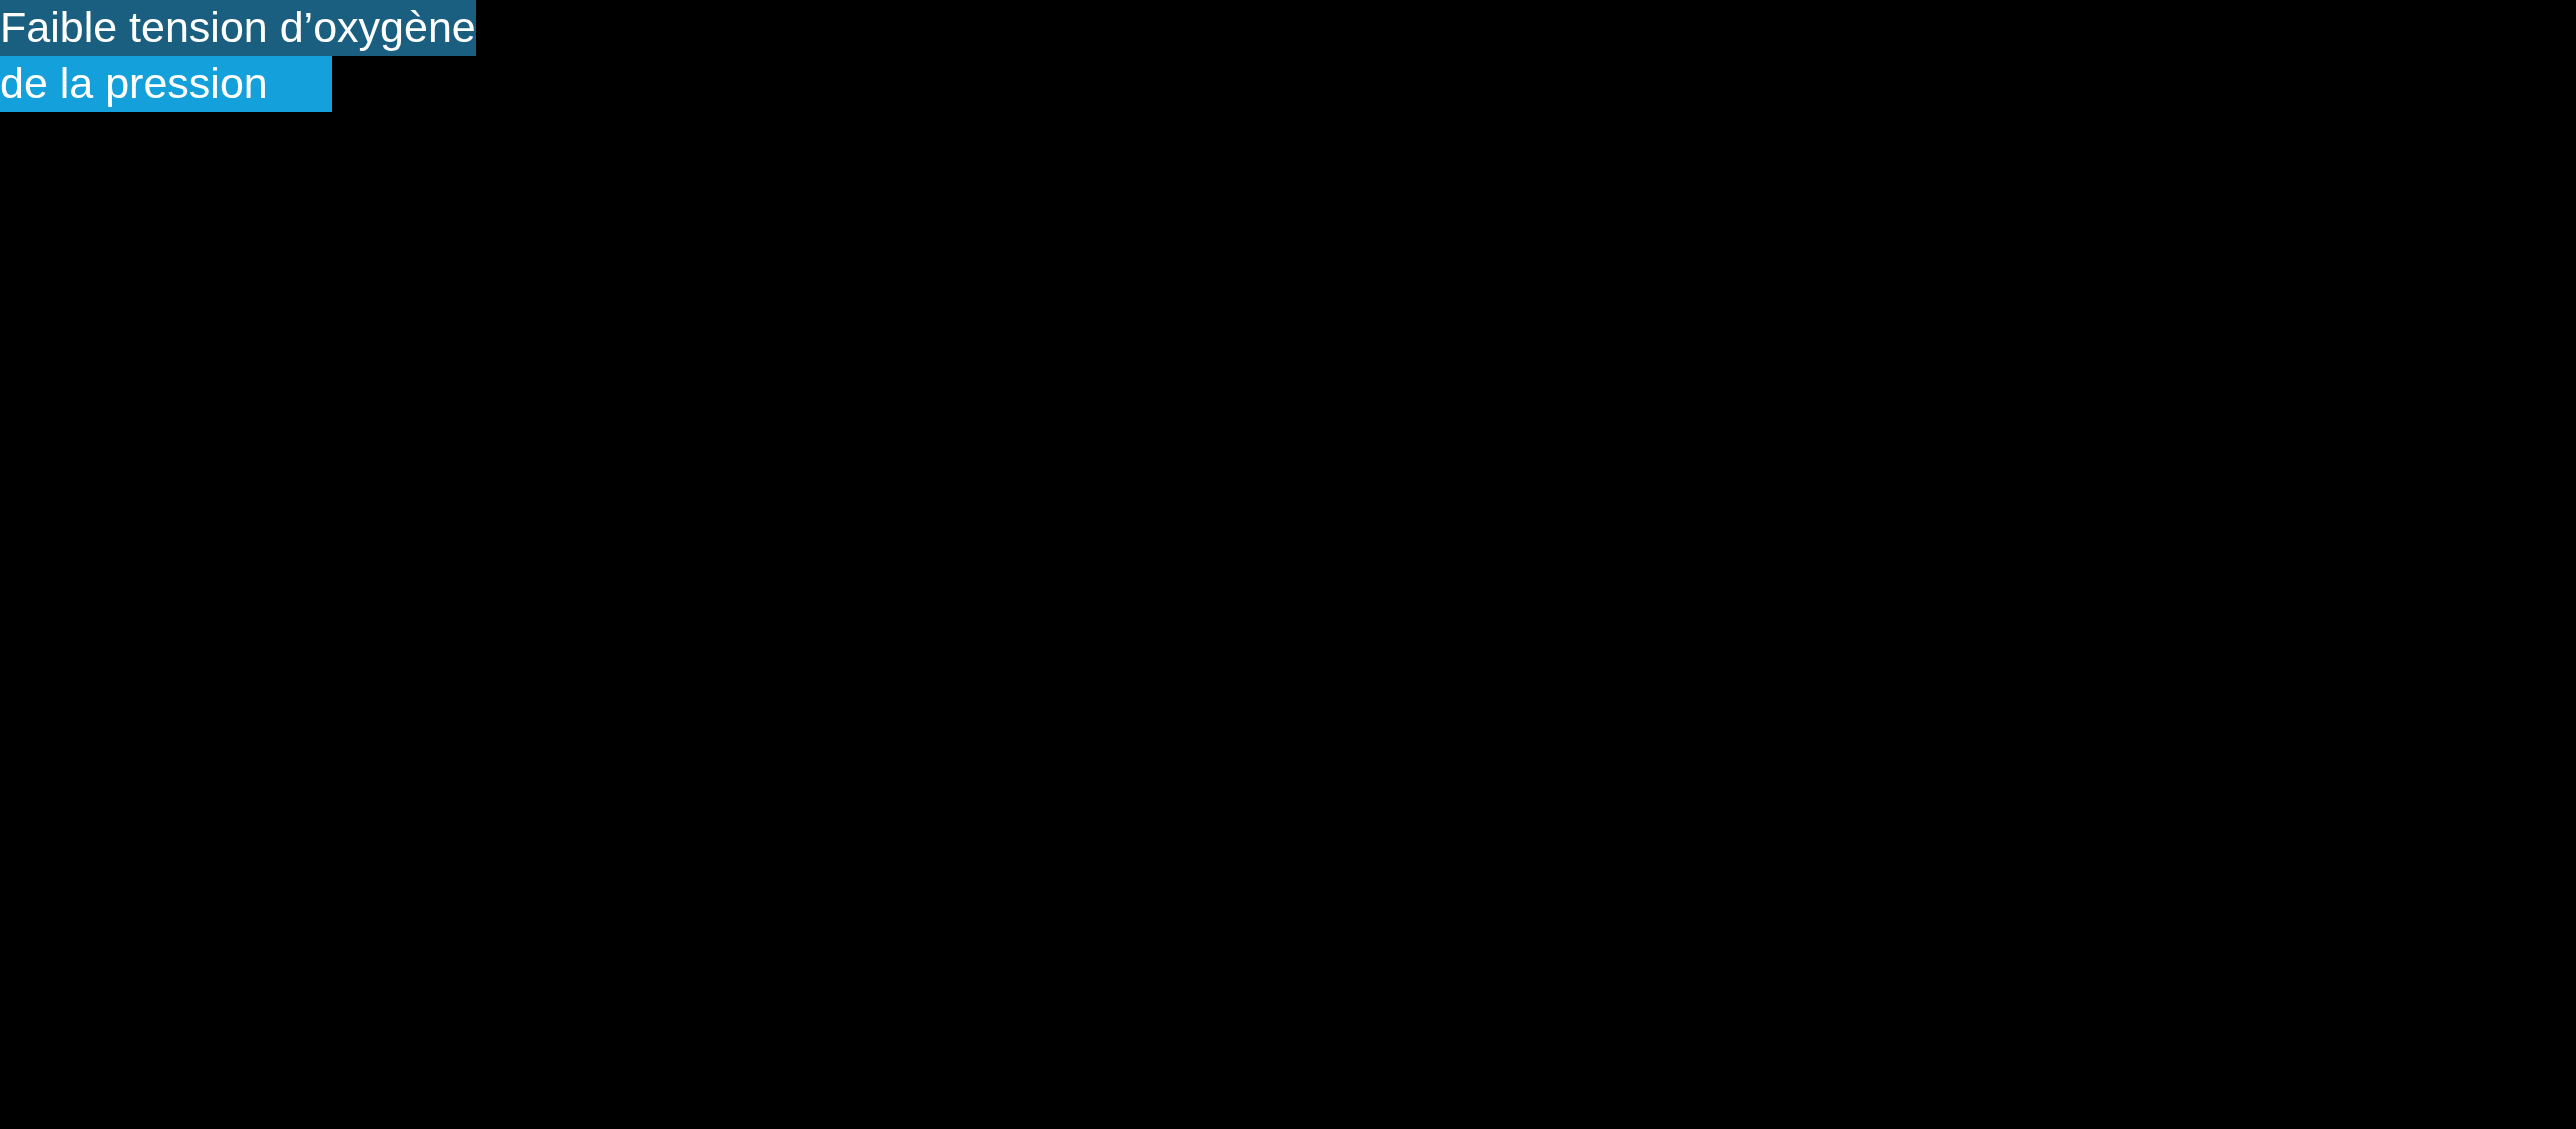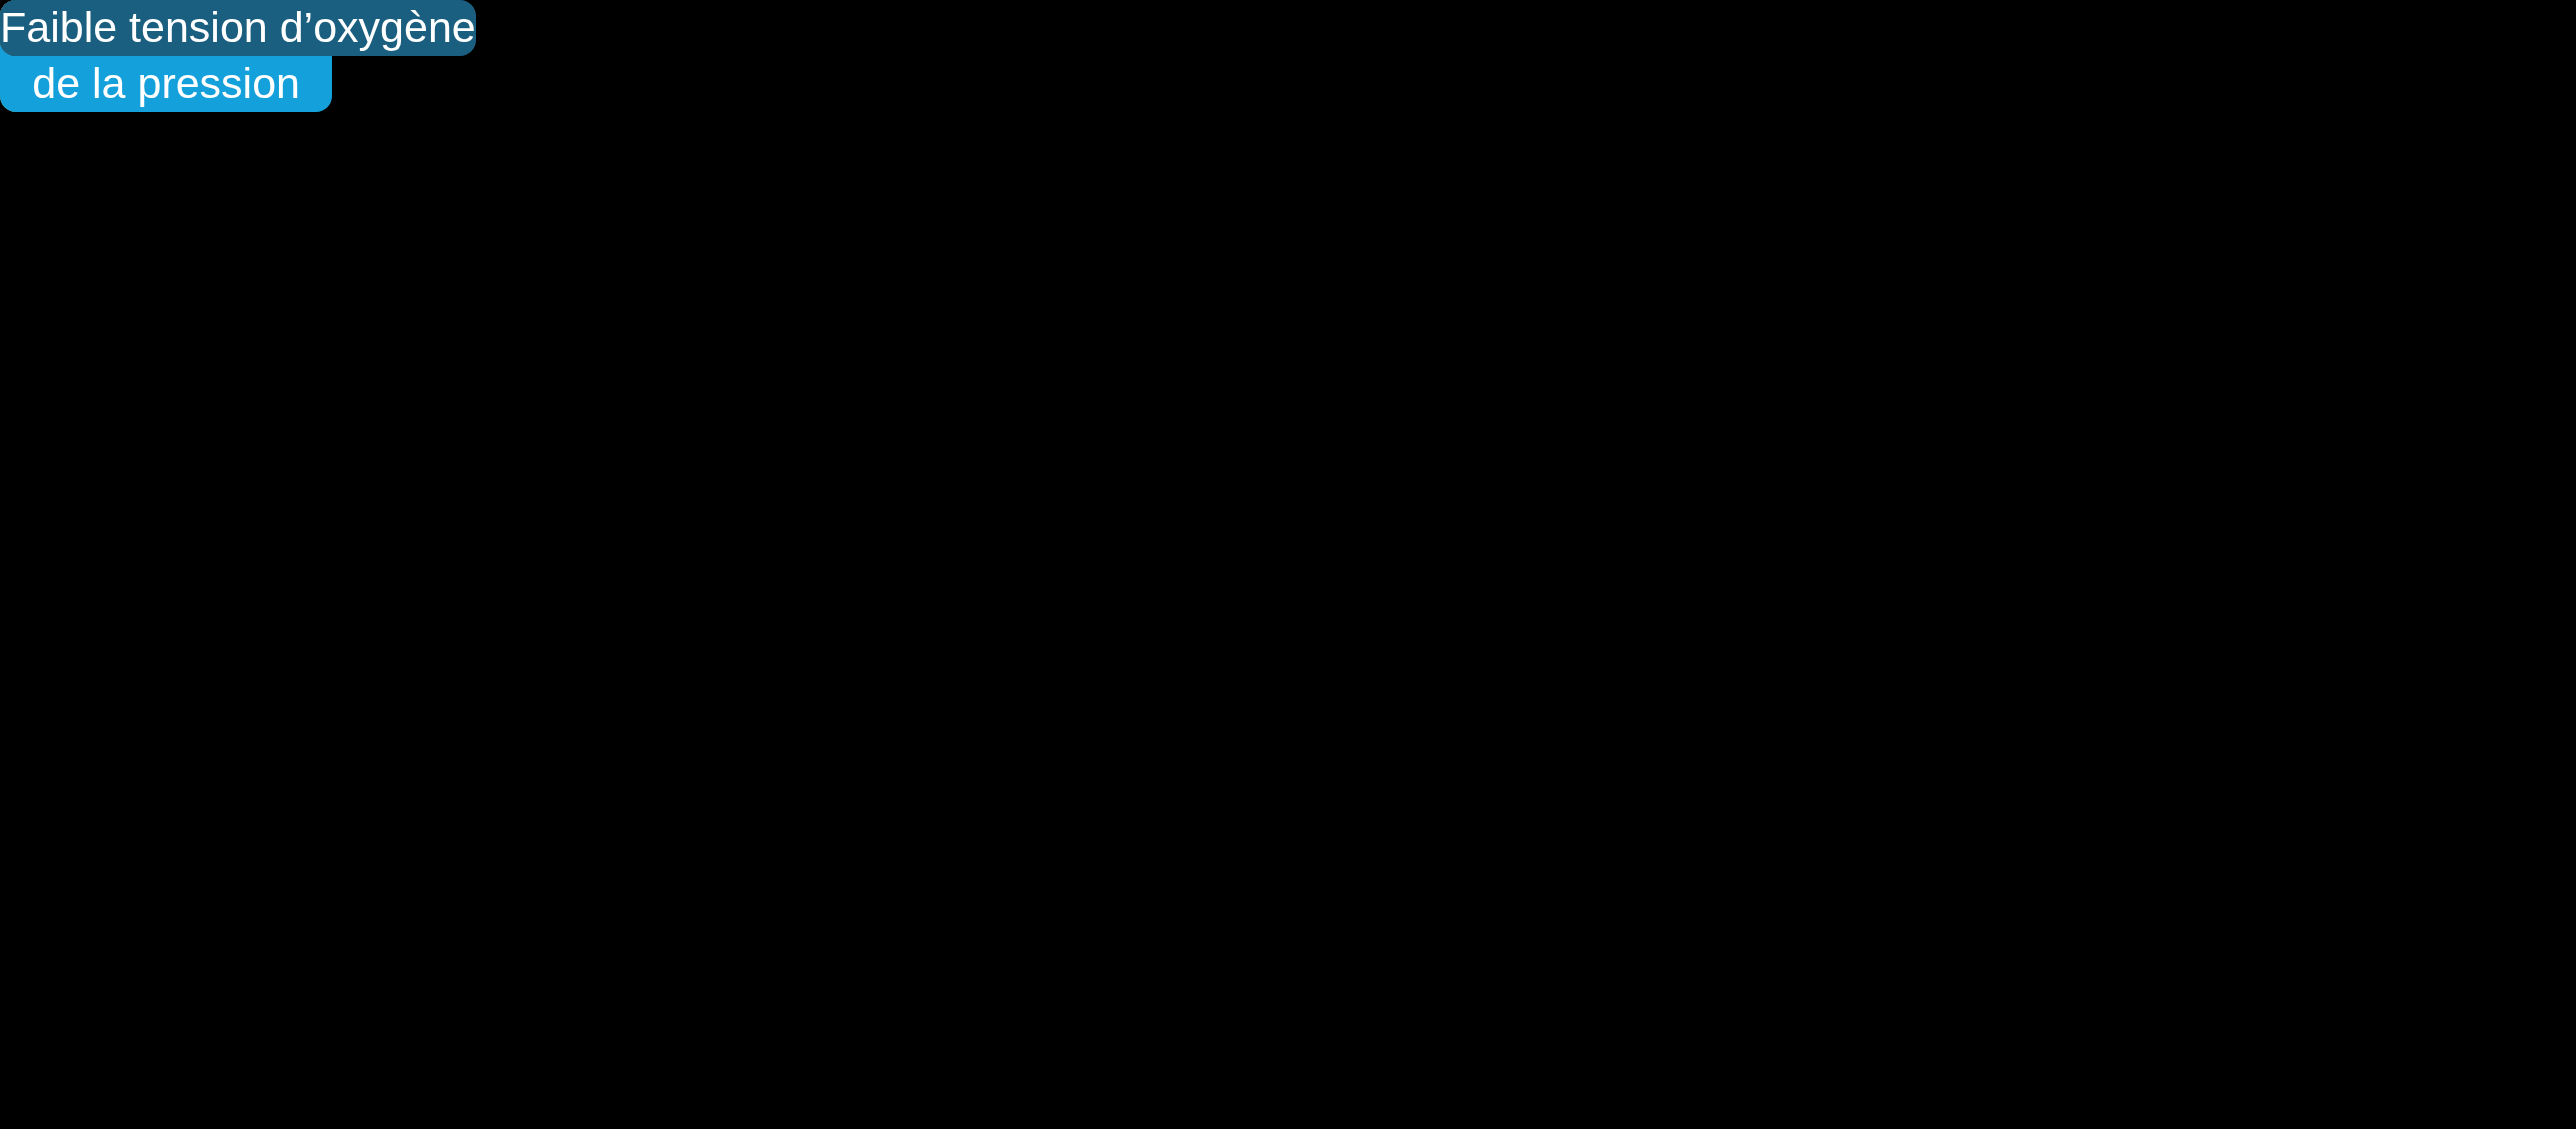--- a/index.html
+++ b/index.html
@@ -13,26 +13,24 @@
     height: 1130px;
     background: var(--c-background, #000000);
     font-family: "Liberation Sans", sans-serif;
     overflow: hidden;
   }
   .node {
     position: absolute;
     display: flex;
     align-items: center;
     justify-content: center;
-    text-align: center;
     color: var(--c-text, #ffffff);
     font-size: 43px;
     line-height: 1.3;
     white-space: pre-line;
-    border-radius: 16px;
   }
   .root { background: var(--c-root, #76B82A); }
   .lvl1 { background: var(--c-level1, #14A0DB); }
   .lvl2 { background: var(--c-level2, #E7733A); }
   .lvl3 { background: var(--c-level3, #1A5F7F); }
 
   .seg { position: absolute; }
   .seg.blue   { background: var(--c-level1, #14A0DB); }
   .seg.orange { background: var(--c-level2, #E7733A); }
   .seg.teal   { background: var(--c-level3, #1A5F7F); }

